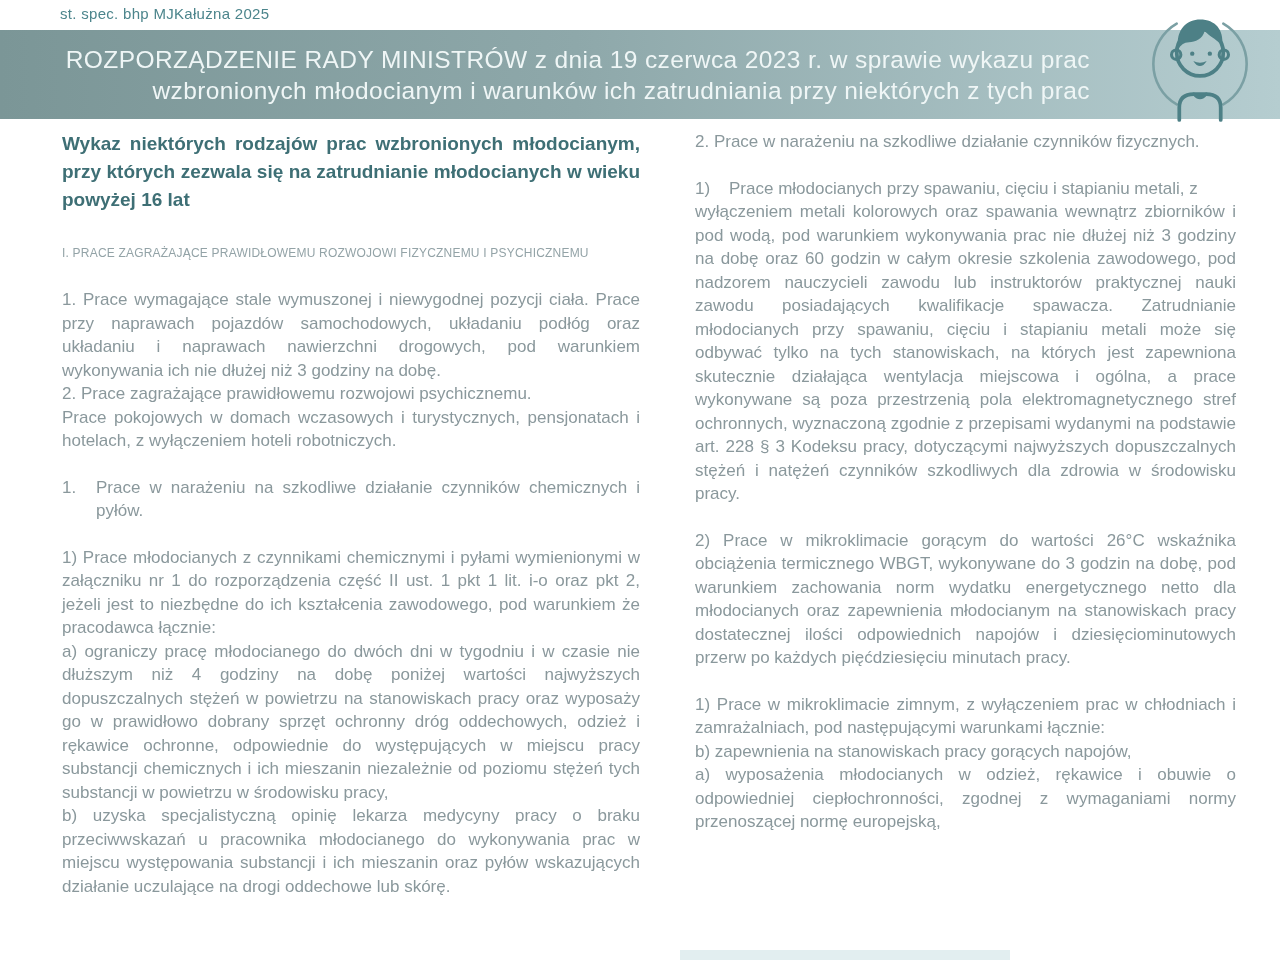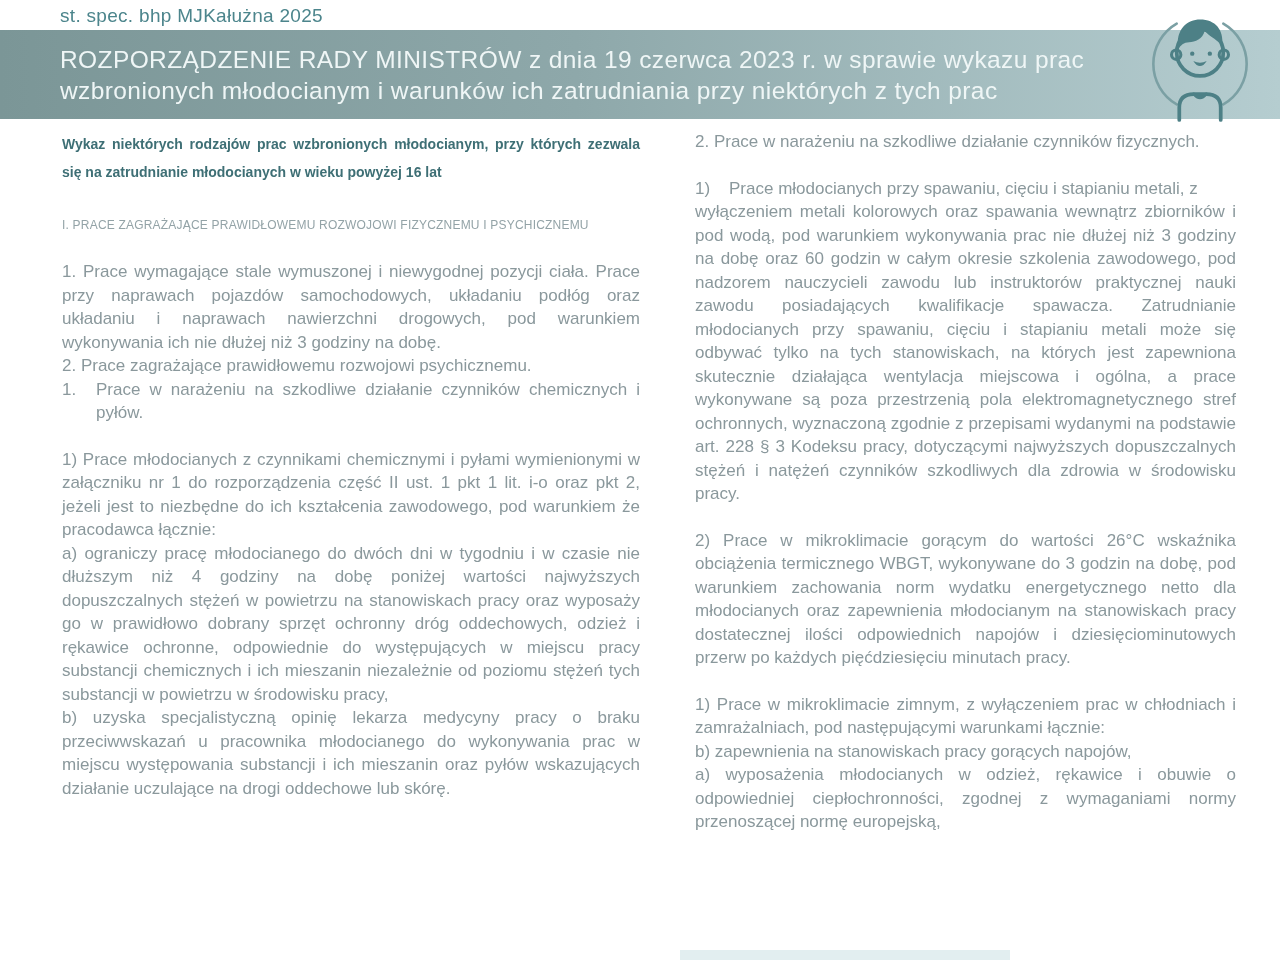--- a/index.html
+++ b/index.html
@@ -11,36 +11,37 @@
     font-family: "Liberation Sans", "DejaVu Sans", sans-serif;
     overflow: hidden;
     position: relative;
   }
 
   
   .top-label {
     position: absolute;
     left: 60px;
     top: 5px;
-    font-size: 19px;
+    font-size: 15px;
     color: #4c858c;
     letter-spacing: 0.3px;
   }
 
   .banner {
     position: absolute;
     left: 0;
     top: 30px;
     width: 100%;
     height: 89px;
     background: linear-gradient(90deg, #7b9697 0%, #8ea8aa 45%, #b5cdd0 100%);
     display: flex;
     align-items: center;
     box-sizing: border-box;
     padding-left: 60px;
+    text-align: right;
   }
   .banner-title {
     color: #eff6f6;
     font-size: 24.5px;
     line-height: 31px;
     letter-spacing: 0.4px;
     max-width: 1030px;
     font-weight: 400;
   }
 
@@ -61,21 +62,21 @@
     font-size: 17px;
     line-height: 23.5px;
     text-align: justify;
   }
   .col-left  { left: 62px;  width: 578px; }
   .col-right { left: 695px; width: 541px; }
 
   .doc-heading {
     color: #3e6f75;
     font-weight: bold;
-    font-size: 14px;
+    font-size: 19px;
     line-height: 28px;
     margin: 0 0 27px 0;
     text-align: justify;
   }
   .section-heading {
     color: #93a3a7;
     font-size: 12px;
     line-height: 24px;
     letter-spacing: 0.2px;
     margin: 0 0 23px 0;
@@ -134,20 +135,21 @@
   </svg>
 </div>
 
 <div class="col col-left">
   <p class="doc-heading">Wykaz niektórych rodzajów prac wzbronionych młodocianym, przy których zezwala się na zatrudnianie młodocianych w wieku powyżej 16 lat</p>
 
   <p class="section-heading">I. PRACE ZAGRAŻAJĄCE PRAWIDŁOWEMU ROZWOJOWI FIZYCZNEMU I PSYCHICZNEMU</p>
 
   <p class="para">1. Prace wymagające stale wymuszonej i niewygodnej pozycji ciała. Prace przy naprawach pojazdów samochodowych, układaniu podłóg oraz układaniu i naprawach nawierzchni drogowych, pod warunkiem wykonywania ich nie dłużej niż 3 godziny na dobę.</p>
   <p class="para">2. Prace zagrażające prawidłowemu rozwojowi psychicznemu.</p>
+  <p class="para gap">Prace pokojowych w domach wczasowych i turystycznych, pensjonatach i hotelach, z wyłączeniem hoteli robotniczych.</p>
 
 
   <div class="hang">
     <span class="marker">1.</span>
     <span class="htext">Prace w narażeniu na szkodliwe działanie czynników chemicznych i pyłów.</span>
   </div>
 
   <p class="para">1) Prace młodocianych z czynnikami chemicznymi i pyłami wymienionymi w załączniku nr 1 do rozporządzenia część II ust. 1 pkt 1 lit. i-o oraz pkt 2, jeżeli jest to niezbędne do ich kształcenia zawodowego, pod warunkiem że pracodawca łącznie:</p>
   <p class="para">a) ograniczy pracę młodocianego do dwóch dni w tygodniu i w czasie nie dłuższym niż 4 godziny na dobę poniżej wartości najwyższych dopuszczalnych stężeń w powietrzu na stanowiskach pracy oraz wyposaży go w prawidłowo dobrany sprzęt ochronny dróg oddechowych, odzież i rękawice ochronne, odpowiednie do występujących w miejscu pracy substancji chemicznych i ich mieszanin niezależnie od poziomu stężeń tych substancji w powietrzu w środowisku pracy,</p>
   <p class="para">b) uzyska specjalistyczną opinię lekarza medycyny pracy o braku przeciwwskazań u pracownika młodocianego do wykonywania prac w miejscu występowania substancji i ich mieszanin oraz pyłów wskazujących działanie uczulające na drogi oddechowe lub skórę.</p>

